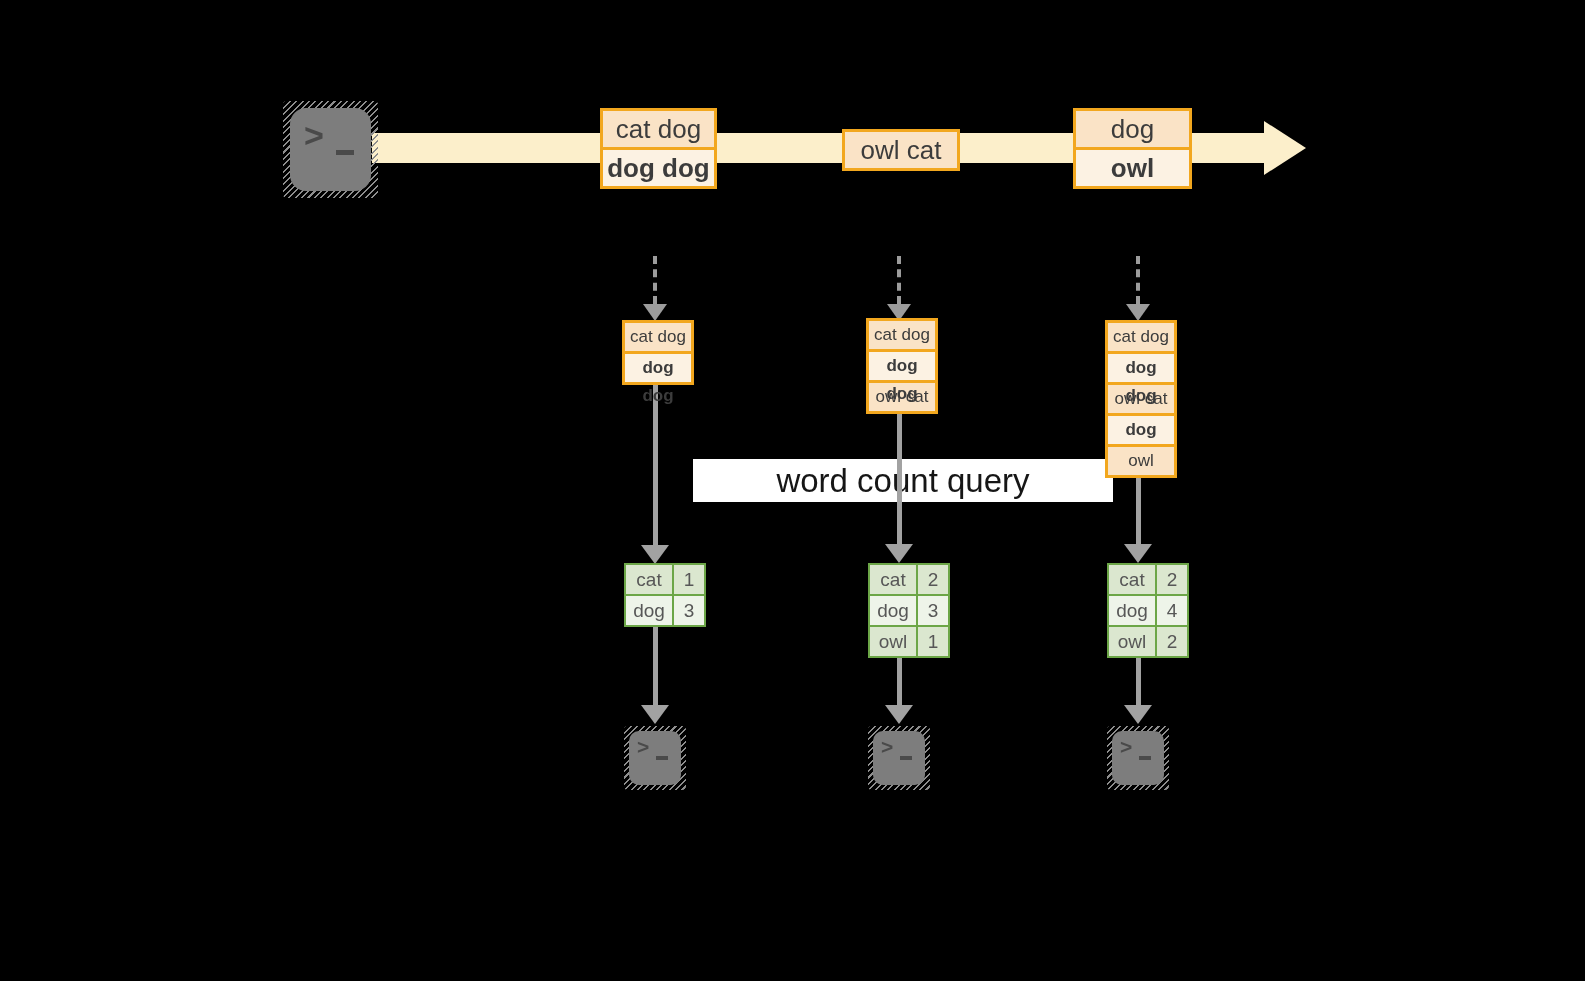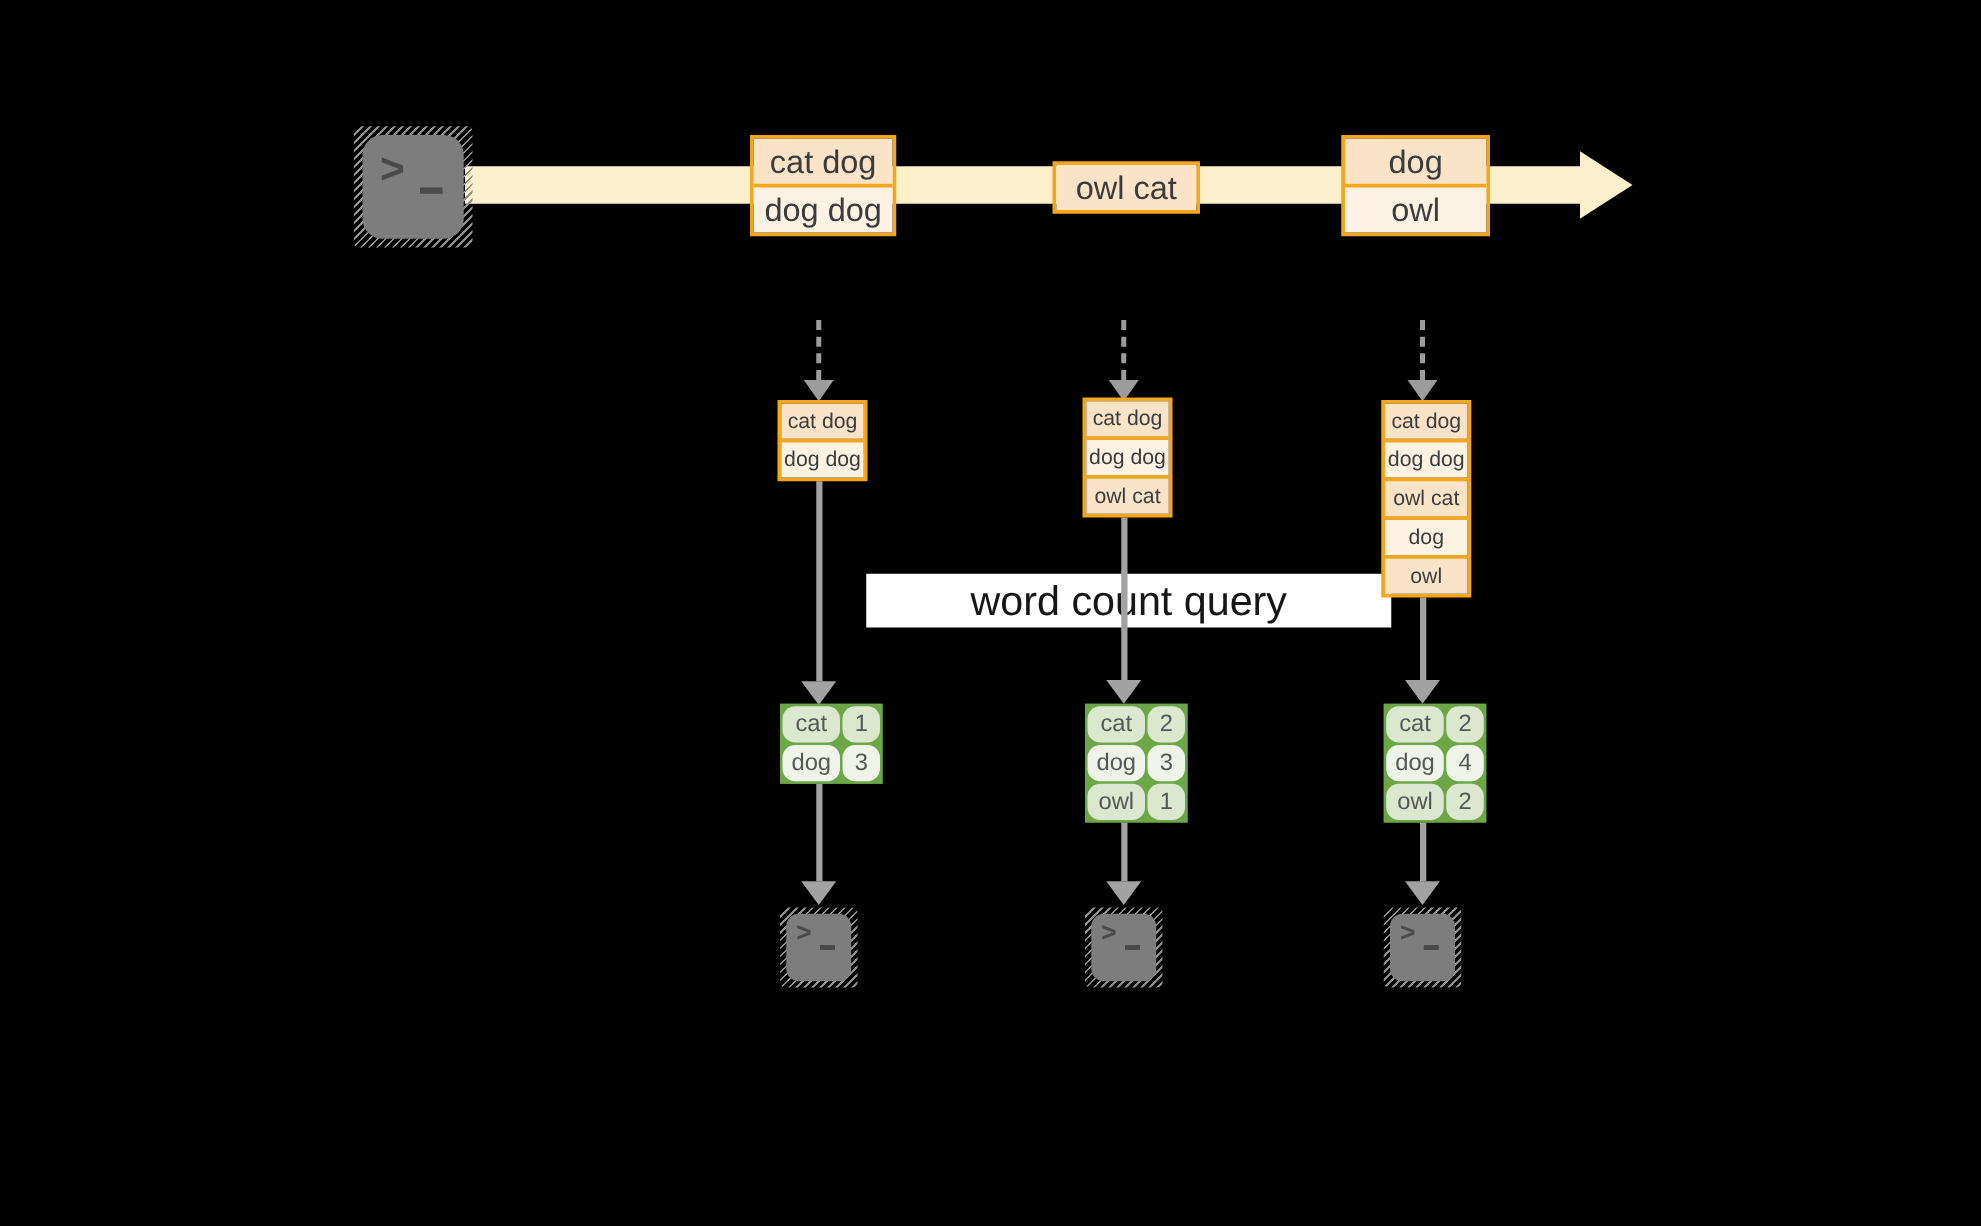--- a/index.html
+++ b/index.html
@@ -10,21 +10,21 @@
   .stream-band{position:absolute;left:372px;top:133px;width:892px;height:30px;background:#FCEFCB;z-index:0;}
   .stream-arrowhead{position:absolute;left:1264px;top:121px;width:0;height:0;
           border-top:27px solid transparent;border-bottom:27px solid transparent;
           border-left:42px solid #FCEFCB;z-index:0;}
 
   
   .event-box{position:absolute;border:3px solid #F2A71E;z-index:3;}
   .event-row{height:36px;line-height:36px;text-align:center;font-size:26px;color:#3c3c3c;}
   .event-row + .event-row{border-top:3px solid #F2A71E;}
   .fill-a{background:#FAE3C6;}
-  .fill-b{background:#FCF2E3;}
+  .fill-b{background:#FCF2E3;font-weight:bold;}
 
   
   .stack-box{position:absolute;border:3px solid #F2A71E;width:66px;z-index:3;}
   .stack-row{height:28px;line-height:28px;text-align:center;font-size:17px;color:#3c3c3c;}
   .stack-row + .stack-row{border-top:3px solid #F2A71E;}
 
   
   .varrow{position:absolute;display:flex;flex-direction:column;align-items:center;z-index:2;}
   .shaft{width:5px;background:#A2A2A2;flex:1;}
   .dshaft{width:0;border-left:4px dashed #9C9C9C;flex:1;}
@@ -34,21 +34,21 @@
          border-top:17px solid #9C9C9C;}
 
   
   .query-label{position:absolute;left:693px;top:459px;width:420px;height:43px;background:#FFFFFF;
          z-index:1;display:flex;align-items:center;justify-content:center;
          font-size:33px;color:#161616;}
 
   
   .ctable{position:absolute;display:grid;grid-template-columns:46px 30px;gap:2px;
          border:2px solid #6CA647;background:#6CA647;z-index:3;}
-  .cell{height:29px;line-height:29px;text-align:center;font-size:19px;color:#575757;border-radius:10px;}
+  .cell{height:29px;line-height:29px;text-align:center;font-size:19px;color:#575757;}
   .fill-g1{background:#DBE7CF;}
   .fill-g2{background:#EEF4E9;}
 
   
   .terminal{position:absolute;z-index:3;border-radius:4px;
          background:repeating-linear-gradient(135deg,#8E8E8E 0 1.5px,rgba(0,0,0,0) 1.5px 4.5px);}
   .term-body{position:absolute;background:#7D7D7D;}
   .terminal-src .term-body{inset:7px;border-radius:16px;}
   .terminal-sink .term-body{inset:5px;border-radius:10px;}
   .term-chevron{position:absolute;font-weight:700;color:#4A4A4A;}

